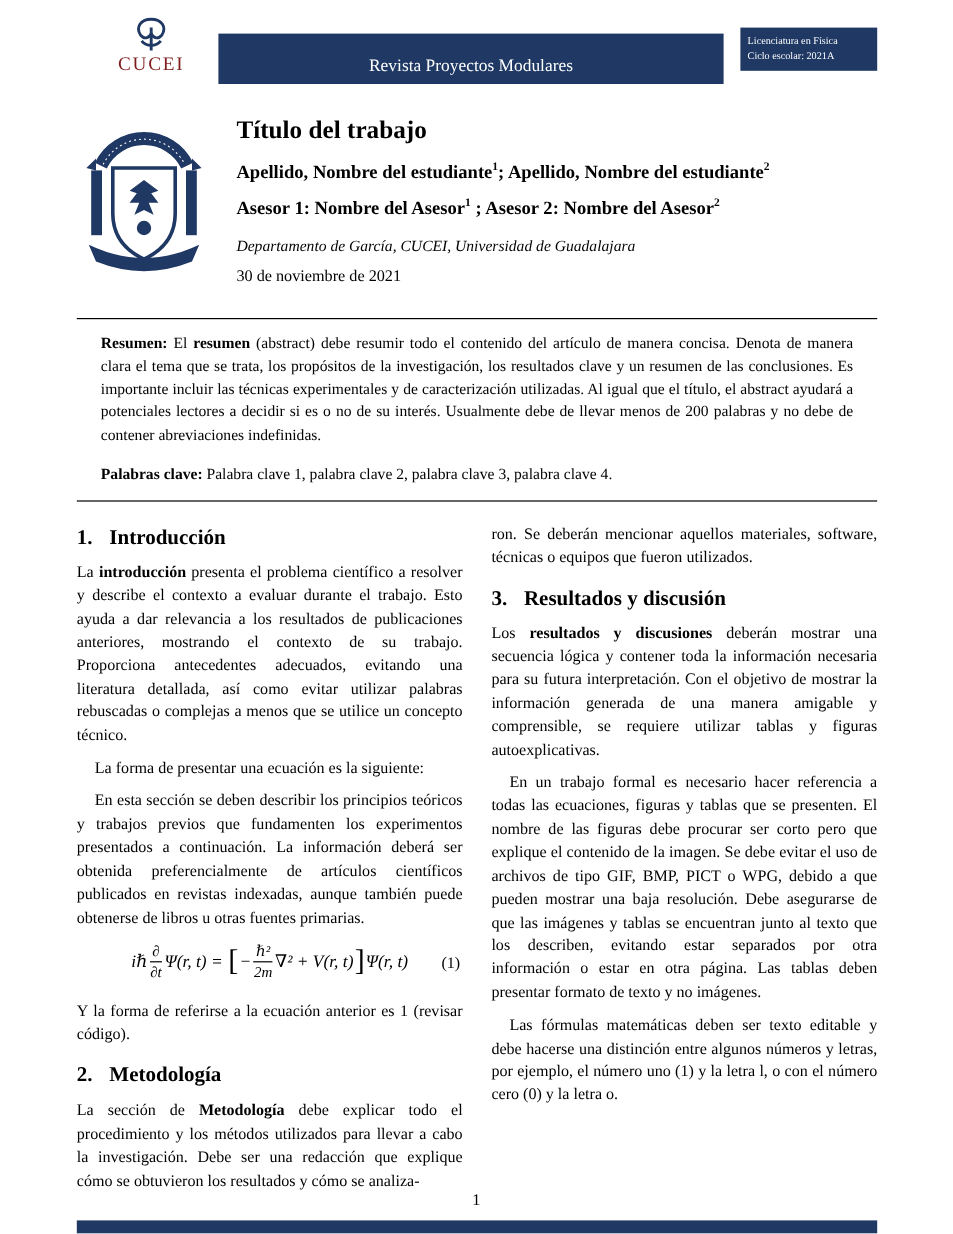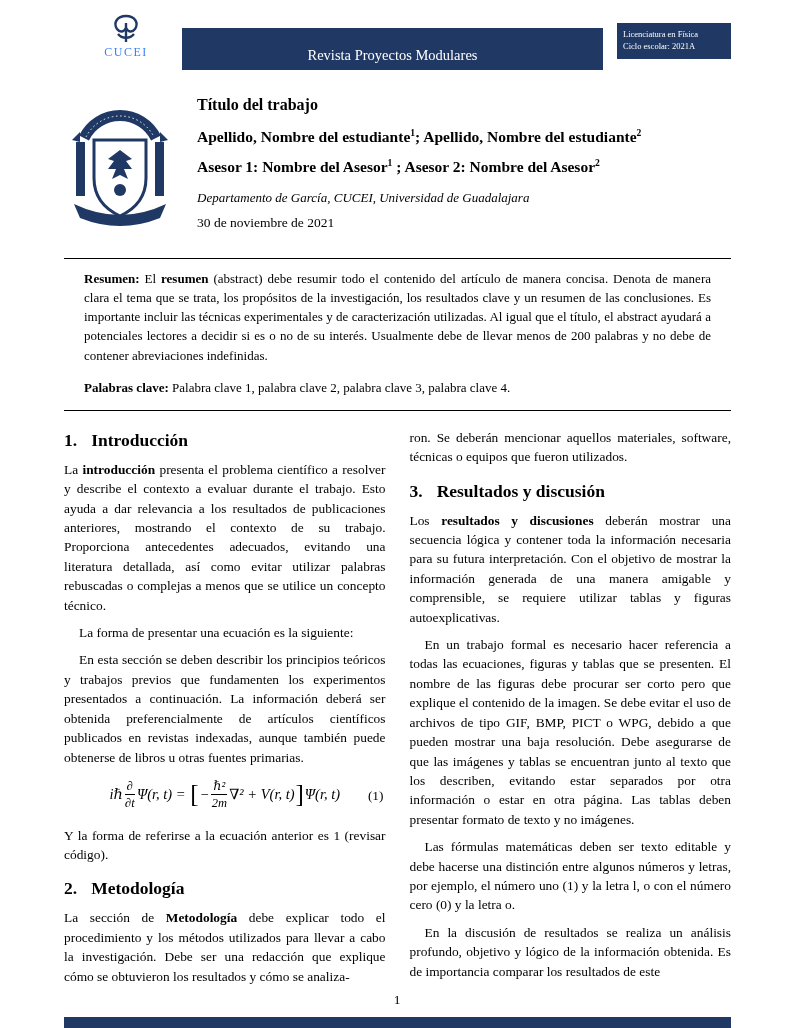--- a/index.html
+++ b/index.html
@@ -9,35 +9,35 @@
     width: 794px; height: 1028px; background: #ffffff;
     font-family: "Liberation Serif", "DejaVu Serif", serif;
     color: #000;
   }
   .page { position: relative; width: 794px; height: 1028px; padding: 14px 63px 0 64px; overflow: hidden; }
 
   
   .header { display: flex; align-items: flex-start; }
   .logo-block { flex: 0 0 auto; width: 64px; margin-left: 30px; text-align: center; }
   .logo-mark svg { display: block; margin: 0 auto; }
-  .logo-text { font-size: 12px; letter-spacing: 1.5px; margin-top: 1px; color: #3b82f6; }
+  .logo-text { font-size: 16px; letter-spacing: 1.5px; margin-top: 1px; color: #7f1d1d; }
   .journal-bar {
     flex: 1 1 auto; background: var(--navy); color: #fff; text-align: center;
     font-size: 14.5px; padding: 19px 0 6px; margin: 14px 14px 0 24px;
   }
   .badge {
     flex: 0 0 auto; width: 114px; background: var(--navy); color: #fff;
     font-size: 8.5px; line-height: 1.45; padding: 5px 6px 6px; margin-top: 9px;
   }
 
   
   .titleblock { display: flex; margin-top: 26px; }
   .emblem { flex: 0 0 auto; width: 100px; margin-left: 6px; }
   .title-info { margin-left: 27px; padding-top: 0; }
-  .paper-title { font-size: 16px; font-weight: bold; margin: 0 0 13px; }
+  .paper-title { font-size: 21px; font-weight: bold; margin: 0 0 13px; }
   .authors, .advisors { font-size: 15.5px; font-weight: bold; margin: 0 0 11px; }
   sup { font-size: 0.62em; }
   .affil { font-size: 13px; font-style: italic; margin: 0; line-height: 21px; }
   .date-line { font-size: 13.5px; margin-top: 7px; }
 
   
   .rule { border: none; border-top: 1.4px solid #000; margin: 0; }
   .rule-top { margin-top: 13px; }
   .abstract-block { padding: 10px 20px 14px 20px; }
   .abstract-text { font-size: 13px; line-height: 19.2px; text-align: justify; margin: 0; hyphens: auto; }
@@ -138,21 +138,20 @@
       <p class="par"><span>La sección de </span><b>Metodología</b><span> debe explicar todo el procedimiento y los métodos utilizados para llevar a cabo la investigación. Debe ser una redacción que explique cómo se obtuvieron los resultados y cómo se analiza-</span></p>
     </div>
 
     <div class="col">
       <p class="par">ron. Se deberán mencionar aquellos materiales, software, técnicas o equipos que fueron utilizados.</p>
 
       <h2 class="section"><span class="sec-num">3.</span><span>Resultados y discusión</span></h2>
       <p class="par"><span>Los </span><b>resultados y discusiones</b><span> deberán mostrar una secuencia lógica y contener toda la información necesaria para su futura interpretación. Con el objetivo de mostrar la información generada de una manera amigable y comprensible, se requiere utilizar tablas y figuras autoexplicativas.</span></p>
       <p class="par indent">En un trabajo formal es necesario hacer referencia a todas las ecuaciones, figuras y tablas que se presenten. El nombre de las figuras debe procurar ser corto pero que explique el contenido de la imagen. Se debe evitar el uso de archivos de tipo GIF, BMP, PICT o WPG, debido a que pueden mostrar una baja resolución. Debe asegurarse de que las imágenes y tablas se encuentran junto al texto que los describen, evitando estar separados por otra información o estar en otra página. Las tablas deben presentar formato de texto y no imágenes.</p>
       <p class="par indent">Las fórmulas matemáticas deben ser texto editable y debe hacerse una distinción entre algunos números y letras, por ejemplo, el número uno (1) y la letra l, o con el número cero (0) y la letra o.</p>
-      <p class="par indent">En la discusión de resultados se realiza un análisis profundo, objetivo y lógico de la información obtenida. Es de importancia comparar los resultados de este</p>
     </div>
 
   </div>
 
   <div class="page-number">1</div>
   <div class="footer-bar"></div>
 
 </div>
 
 </body></html>

